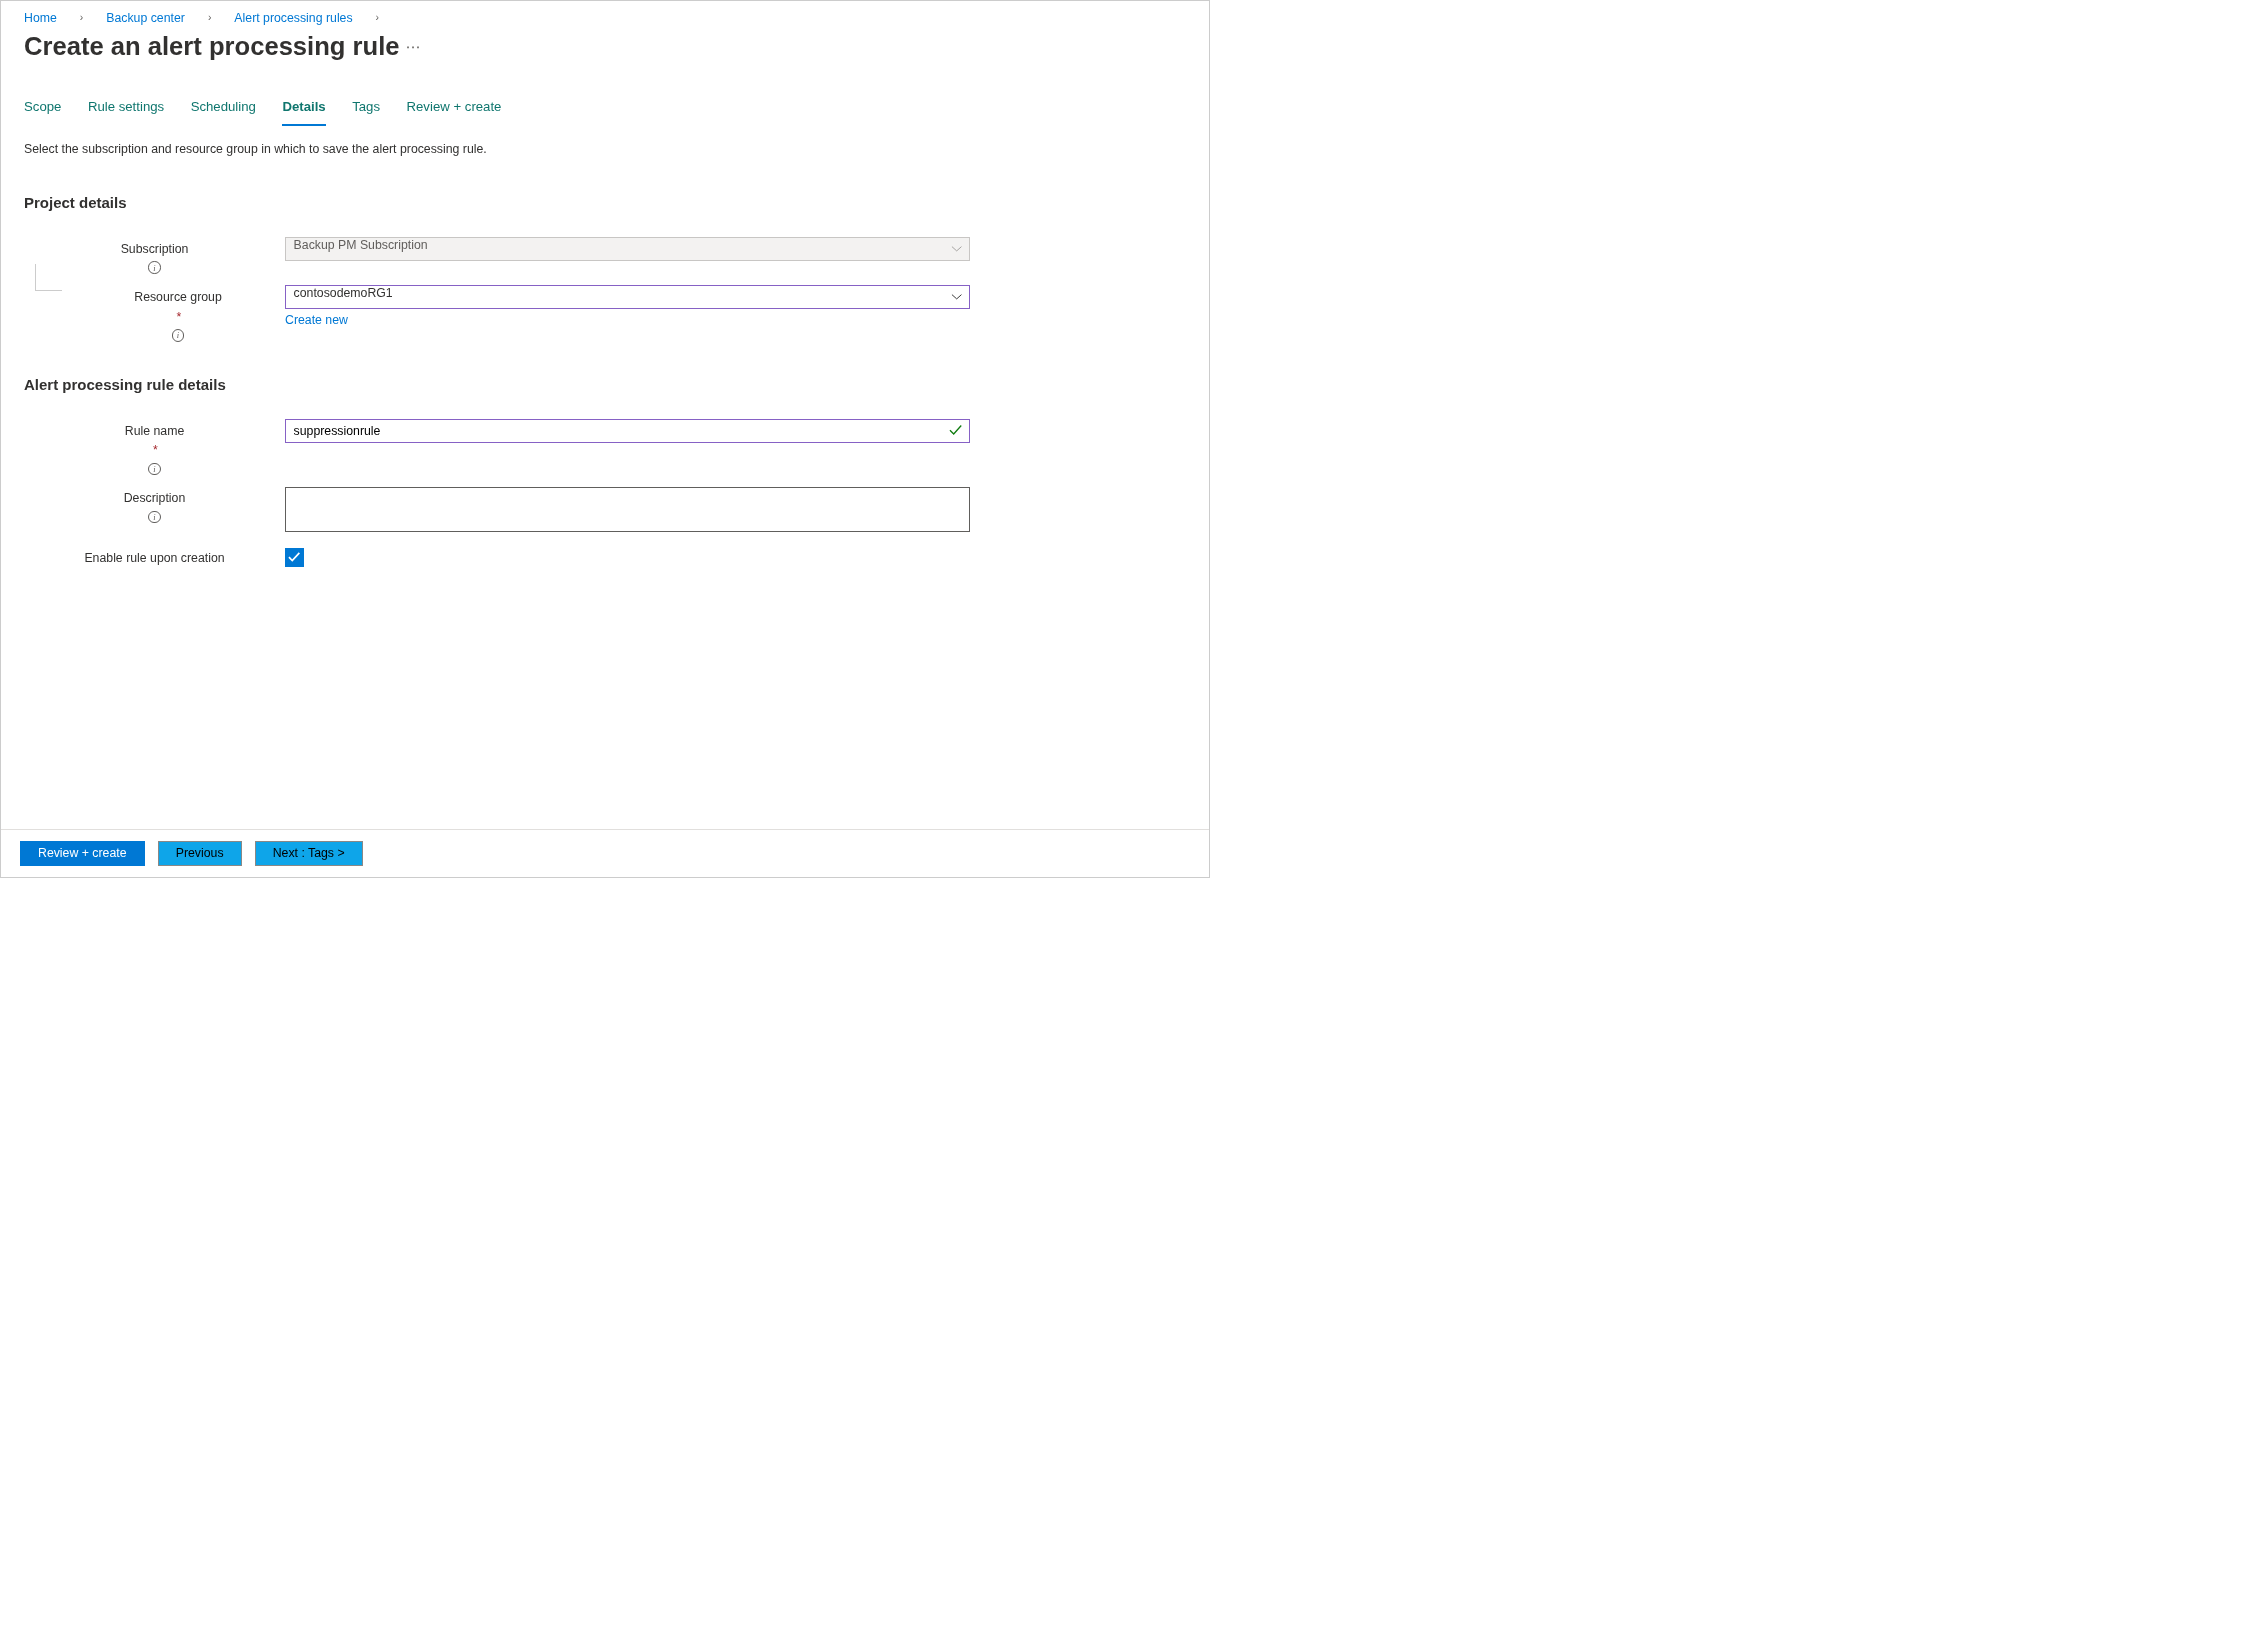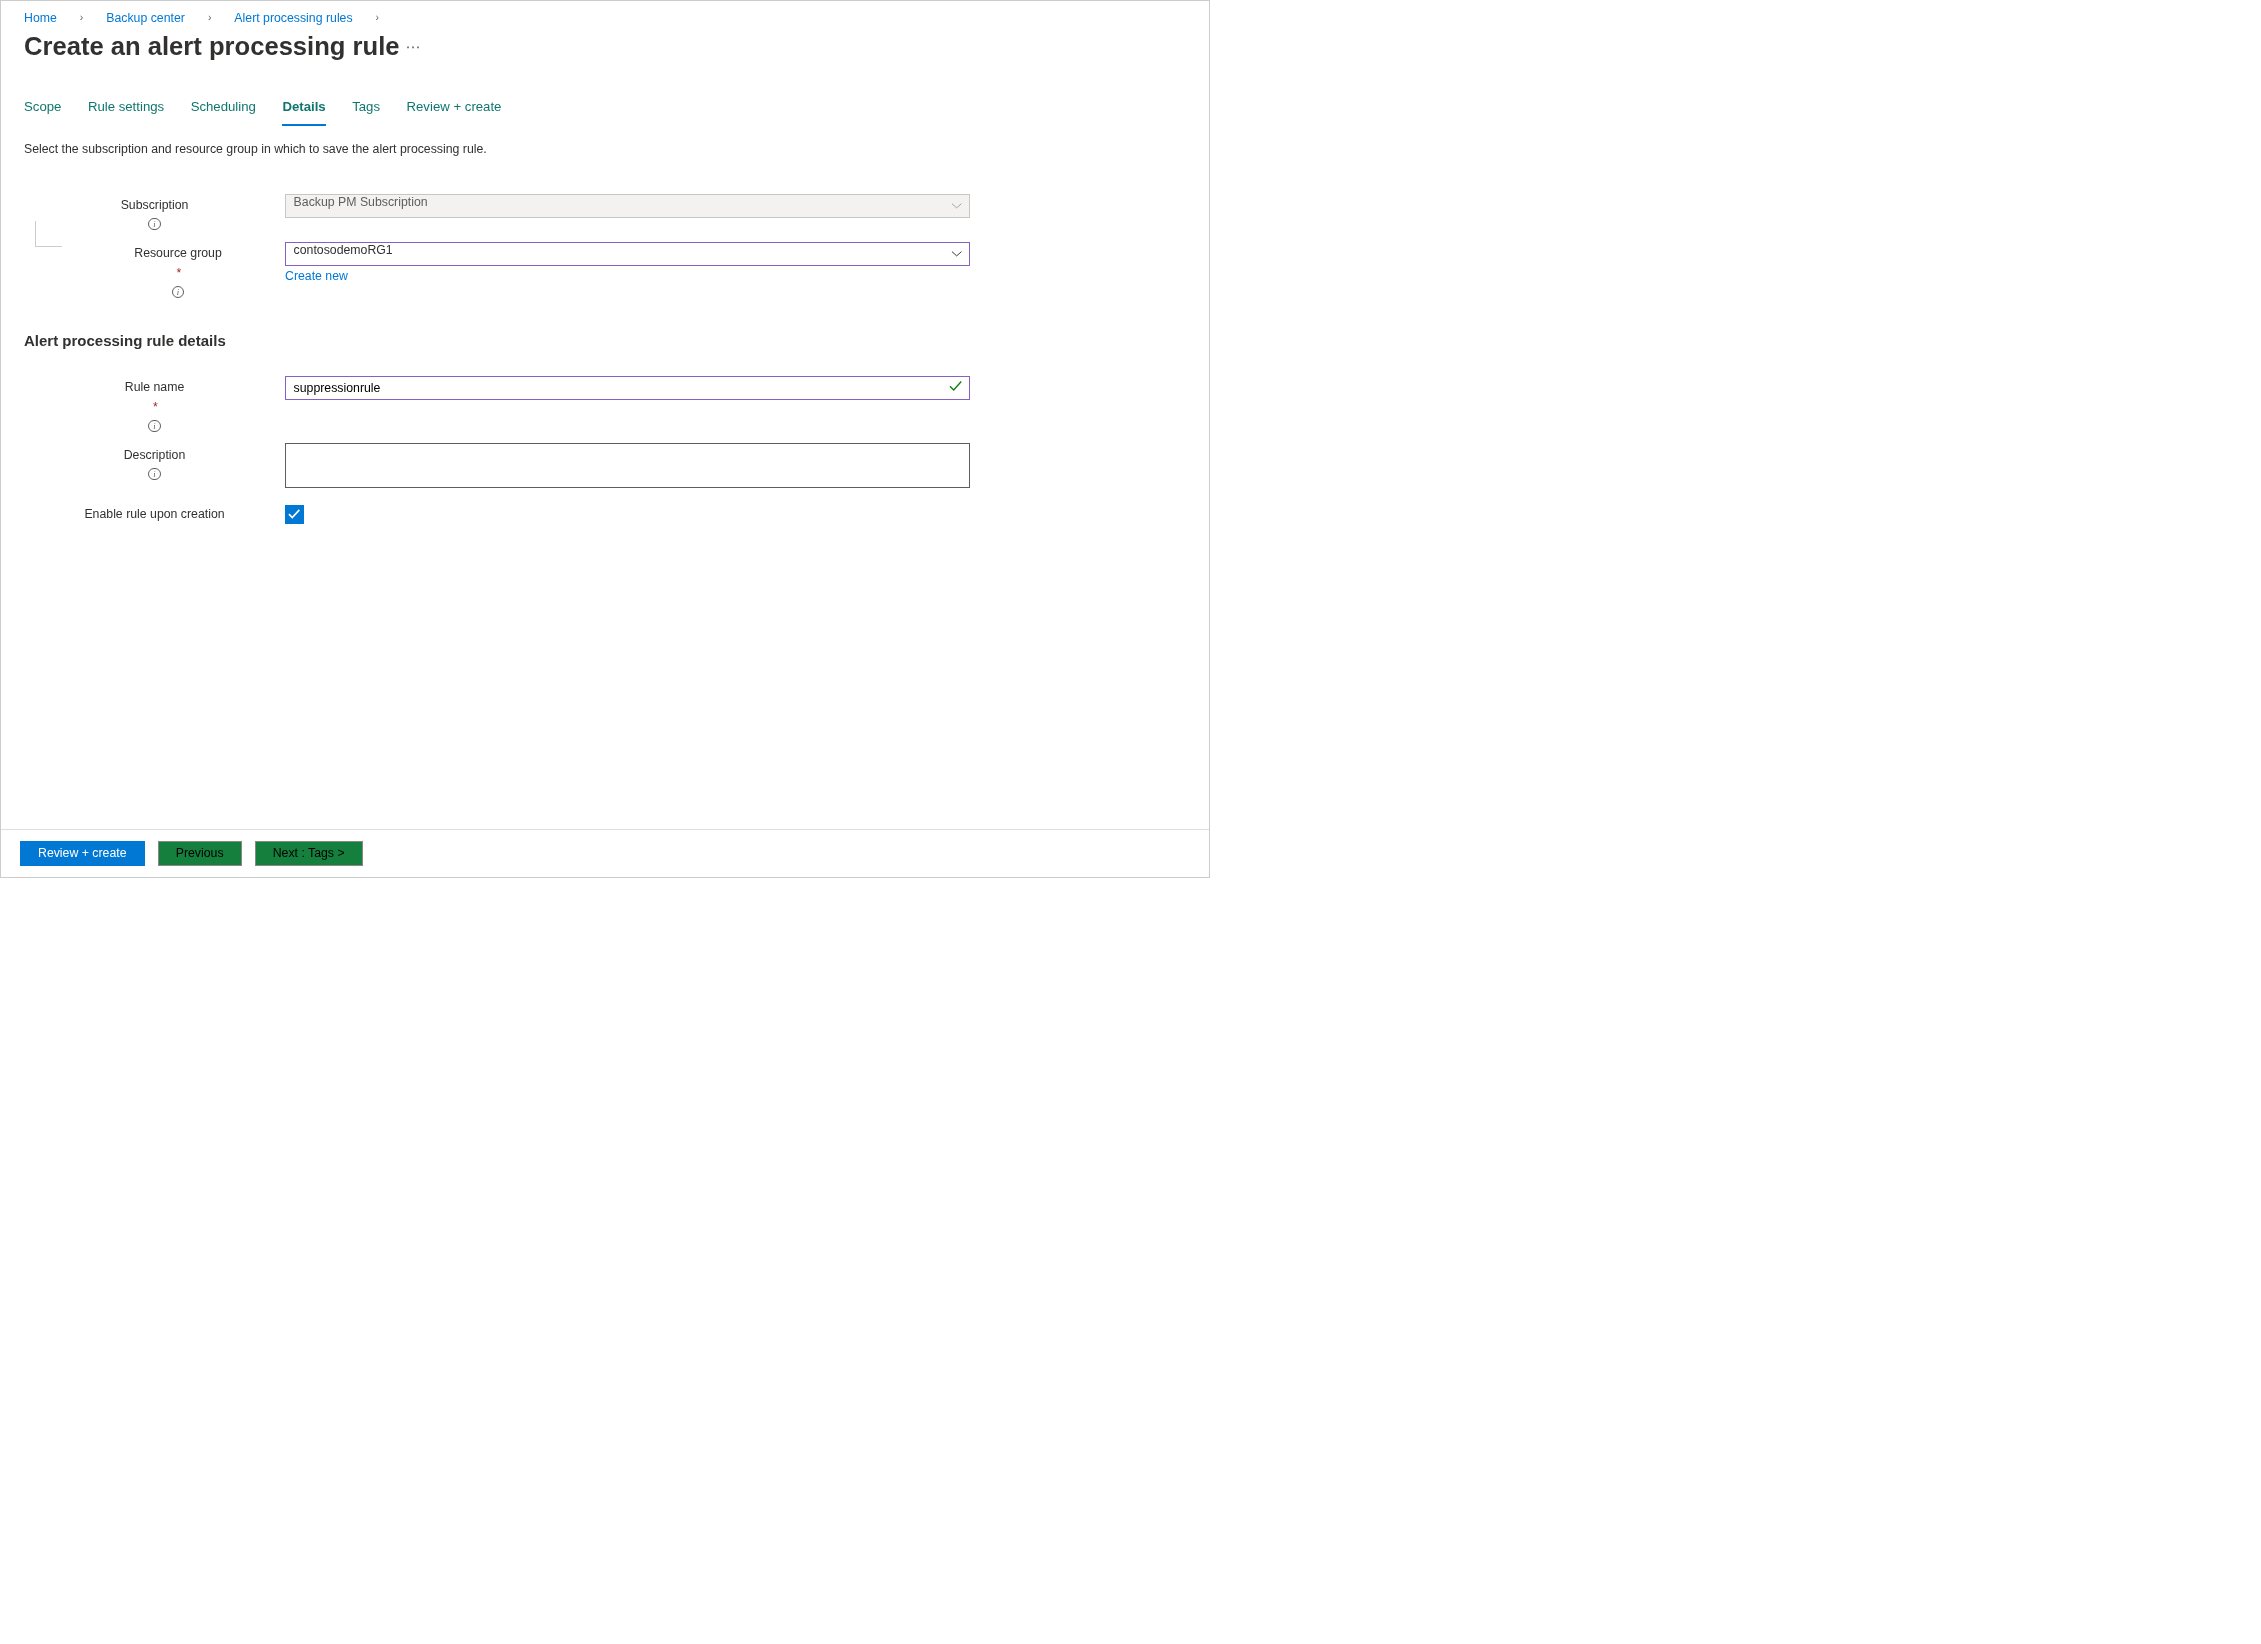--- a/index.html
+++ b/index.html
@@ -199,21 +199,21 @@
       border-top: 0.9px solid #e1dfdd;
       padding: 11.4px 19px;
       display: flex;
       gap: 13.2px;
     }
     .btn {
       height: 24.6px;
       padding: 0 17px;
       font-size: 12.3px;
       border: 0.9px solid #8a8886;
-      background: #15803d;
+      background: #0ea5e9;
       cursor: pointer;
     }
     .btn.primary {
       background: #0078d4;
       color: #fff;
       border-color: #0078d4;
       font-weight: 400;
     }
   </style>
 </head>
@@ -238,20 +238,21 @@
     <div class="tab">Scope</div>
     <div class="tab">Rule settings</div>
     <div class="tab">Scheduling</div>
     <div class="tab active">Details</div>
     <div class="tab">Tags</div>
     <div class="tab">Review + create</div>
   </div>
 
   <p class="description">Select the subscription and resource group in which to save the alert processing rule.</p>
 
+  <h2 class="section-heading">Project details</h2>
 
   <div class="form-row">
     <div class="form-label-col">
       <span>Subscription</span>
       <span class="info-icon">i</span>
     </div>
     <div class="form-input-col">
       <div class="field-wrap">
         <div class="select-field disabled">Backup PM Subscription</div>
         <span class="chevron-down">

